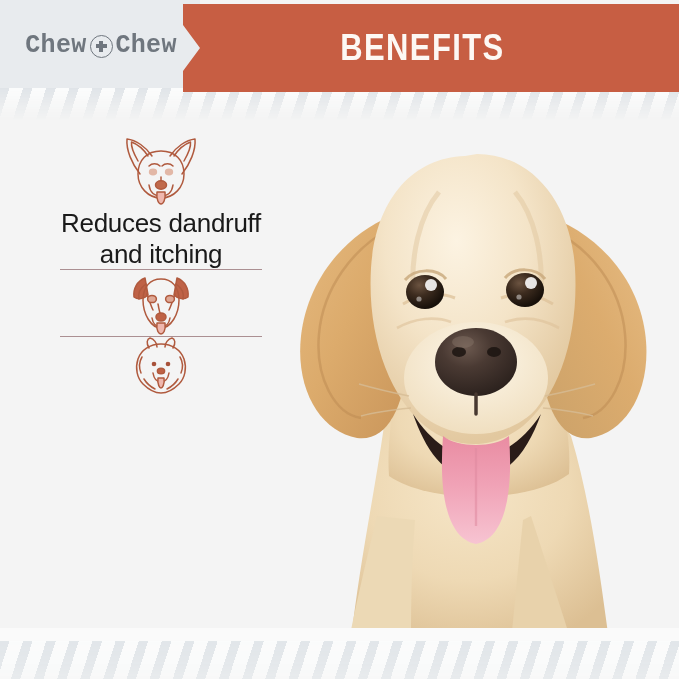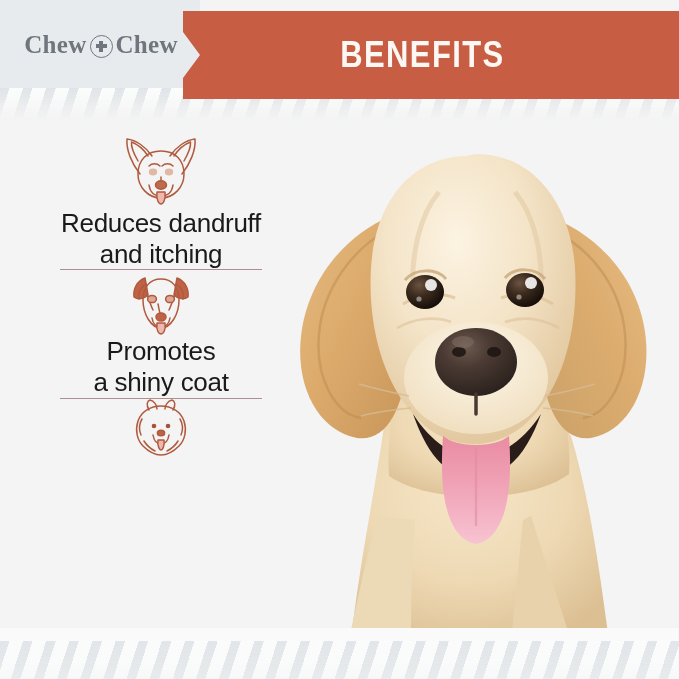--- a/index.html
+++ b/index.html
@@ -35,21 +35,21 @@
     position: absolute;
     top: 30px;
     left: 16px;
     width: 170px;
     height: 30px;
     display: flex;
     align-items: center;
     justify-content: center;
   }
   .logo-text {
-    font-family: Liberation Serif, serif;
+    font-family: Liberation Mono, monospace;
     font-weight: bold;
     font-size: 25px;
     letter-spacing: 0.3px;
     color: #6f767e;
     white-space: nowrap;
     display: flex;
     align-items: center;
   }
   .logo-plus {
     display: inline-flex;
@@ -67,21 +67,21 @@
   .logo-plus::after {
     content: "";
     position: absolute;
     background: #6f767e;
   }
   .logo-plus::before { width: 11px; height: 3.2px; }
   .logo-plus::after  { width: 3.2px; height: 11px; }
 
   .header-right {
     position: absolute;
-    top: 11px;
+    top: 4px;
     left: 183px;
     width: 496px;
     height: 88px;
     background: #c75e43;
     -webkit-clip-path: polygon(0 0, 100% 0, 100% 100%, 0 100%, 0 76%, 17px 50%, 0 24%);
     clip-path: polygon(0 0, 100% 0, 100% 100%, 0 100%, 0 76%, 17px 50%, 0 24%);
     display: flex;
     align-items: center;
     justify-content: center;
   }
@@ -310,22 +310,20 @@
         <path d="M36 9 C 25 9 18 17 18 30 C 18 44 26 58 36 58 C 46 58 54 44 54 30 C 54 17 47 9 36 9 Z"></path>
         <path d="M22 24 C 24 30 26 36 28 40"></path>
         <path d="M50 24 C 48 30 46 36 44 40"></path>
         <ellipse cx="27" cy="29" rx="4.4" ry="3.6" fill="#dfa896" stroke="#b05a3e"></ellipse>
         <ellipse cx="45" cy="29" rx="4.4" ry="3.6" fill="#dfa896" stroke="#b05a3e"></ellipse>
         <path d="M33 34 C 34 38 34 42 36 45"></path>
         <ellipse cx="36" cy="47" rx="5" ry="4" fill="#bf6246" stroke="#b05a3e"></ellipse>
         <path d="M27 48 C 28 54 31 57 36 57 C 41 57 44 54 45 48"></path>
         <path d="M32 53 C 31 61 34 64 36 64 C 38 64 41 61 40 53 Z" fill="#efb7ae"></path>
       </svg>
-      <div class="benefit-text">Promotes
-a shiny coat</div>
     </div>
 
     <div class="divider"></div>
 
     <div class="benefit">
       <svg class="benefit-icon" width="62" height="58" viewBox="0 0 62 58" xmlns="http://www.w3.org/2000/svg" fill="none" stroke="#b05a3e" stroke-width="1.5" stroke-linecap="round" stroke-linejoin="round">
         <path d="M19 11 C 16 6 17 2 20 1 C 24 2 27 6 27 10"></path>
         <path d="M43 11 C 46 6 45 2 42 1 C 38 2 35 6 35 10"></path>
         <path d="M31 7 C 20 7 11 13 8 22 C 5 31 7 41 13 47
                  C 19 53 25 56 31 56 C 37 56 43 53 49 47

